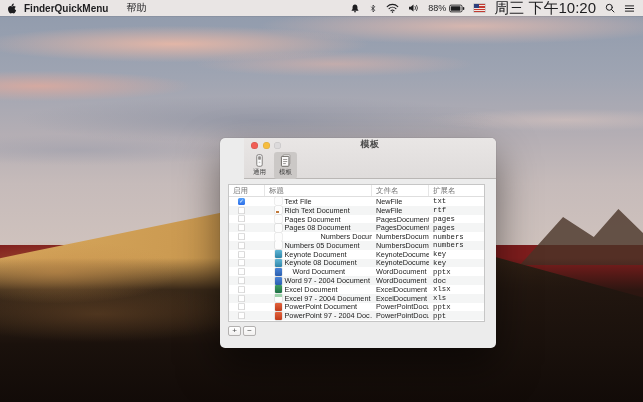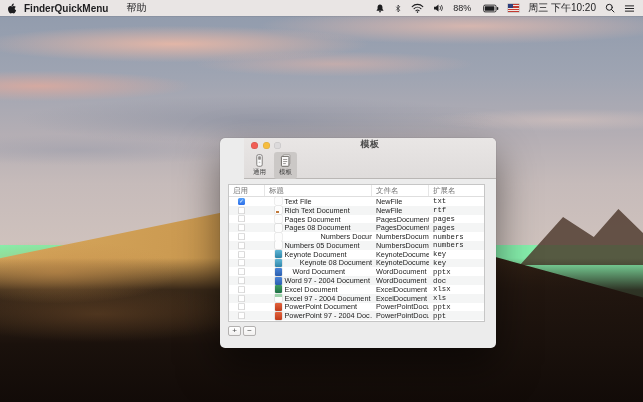--- a/index.html
+++ b/index.html
@@ -1,17 +1,17 @@
 <!DOCTYPE html>
 <html><head>
 <meta charset="utf-8">
 <style>
   html,body{margin:0;padding:0;width:643px;height:402px;overflow:hidden;
     font-family:"Liberation Sans", sans-serif; -webkit-font-smoothing:antialiased;}
-  .stage{position:absolute;inset:0;width:643px;height:402px;background:#86efac;overflow:hidden;}
+  .stage{position:absolute;inset:0;width:643px;height:402px;background:#7f1d1d;overflow:hidden;}
 
   
   .sky{position:absolute;left:0;top:0;width:643px;height:245px;
     background:linear-gradient(180deg,#8f9aac 0%,#9ea4b2 30%,#b4aeb4 55%,#c6bbba 75%,#cfc2bd 100%);}
   .clouds{position:absolute;left:0;top:0;width:643px;height:245px;background:
     radial-gradient(280px 26px at 27% 44px, rgba(234,184,166,.9), transparent 70%),
     radial-gradient(220px 22px at 6% 86px,  rgba(221,170,158,.85), transparent 70%),
     radial-gradient(300px 26px at 73% 26px, rgba(230,188,175,.8), transparent 70%),
     radial-gradient(200px 18px at 52% 64px, rgba(226,180,168,.55), transparent 70%),
     radial-gradient(340px 34px at 40% 120px, rgba(132,140,158,.55), transparent 70%),
@@ -35,26 +35,26 @@
   
   .menubar{position:absolute;left:0;top:0;width:643px;height:16px;
     background:rgba(236,232,230,.96);display:flex;align-items:center;
     font-size:10px;color:#1d1d1f;box-shadow:0 0 1px rgba(0,0,0,.35);}
   .mb-left{display:flex;align-items:center;gap:0;}
   .apple{width:22px;display:flex;justify-content:center;align-items:center;}
   .mb-app{font-weight:bold;padding:0 9px 0 2px;}
   .mb-item{padding:0 9px;}
   .mb-right{margin-left:auto;display:flex;align-items:center;gap:9px;padding-right:8px;}
   .mb-right svg{display:block;}
-  .mb-batt{display:flex;align-items:center;gap:12px;font-size:9px;}
+  .mb-batt{display:flex;align-items:center;gap:3px;font-size:9px;}
   .flag{width:11px;height:8px;position:relative;display:inline-block;
     background:repeating-linear-gradient(180deg,#c33b32 0 1.2px,#efe8e4 1.2px 2.4px);
     box-shadow:0 0 0 .5px rgba(0,0,0,.25);}
   .flag .canton{position:absolute;left:0;top:0;width:4.5px;height:3.5px;background:#2d3f7d;}
-  .clock{font-size:10px;}
+  .clock{font-size:15px;}
 
   
   .window{position:absolute;left:220px;top:138px;width:276px;height:210px;border-radius:5px;
     background:#ececec;box-shadow:0 18px 40px rgba(0,0,0,.5), 0 0 1px rgba(0,0,0,.4);overflow:hidden;}
   .chrome{background:linear-gradient(180deg,#e9e6e5 0%,#dfdcdb 100%);border-bottom:1px solid #bab7b5;height:40px;position:relative;margin-left:24px;}
   .titlebar{height:13px;position:relative;display:flex;align-items:center;justify-content:center;}
   .title{font-size:9px;font-weight:bold;color:#4a4a4a;letter-spacing:.5px;}
   .lights{position:absolute;left:7px;top:3.5px;display:flex;gap:4.5px;}
   .light{width:7px;height:7px;border-radius:50%;}
   .light.red{background:#f15e55;box-shadow:inset 0 0 0 .5px rgba(0,0,0,.15);}
@@ -291,21 +291,21 @@
                 <span class="ficon icon-keynote"></span>
                 <span>Keynote Document</span>
               </span>
               <span class="cell c3">KeynoteDocument</span>
               <span class="cell c4">key</span>
             </div>
             <div class="trow alt">
               <span class="cell c1" style="padding-left: 0px;">
                 <span class="cb"></span>
               </span>
-              <span class="cell c2" style="padding-left: 10px; justify-content: space-between;">
+              <span class="cell c2" style="padding-left: 10px;">
                 <span class="ficon icon-keynote"></span>
                 <span>Keynote 08 Document</span>
               </span>
               <span class="cell c3">KeynoteDocument</span>
               <span class="cell c4">key</span>
             </div>
             <div class="trow">
               <span class="cell c1" style="padding-left: 0px;">
                 <span class="cb"></span>
               </span>

